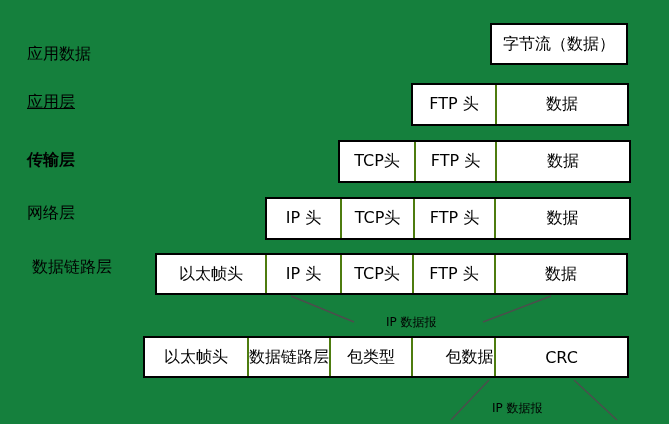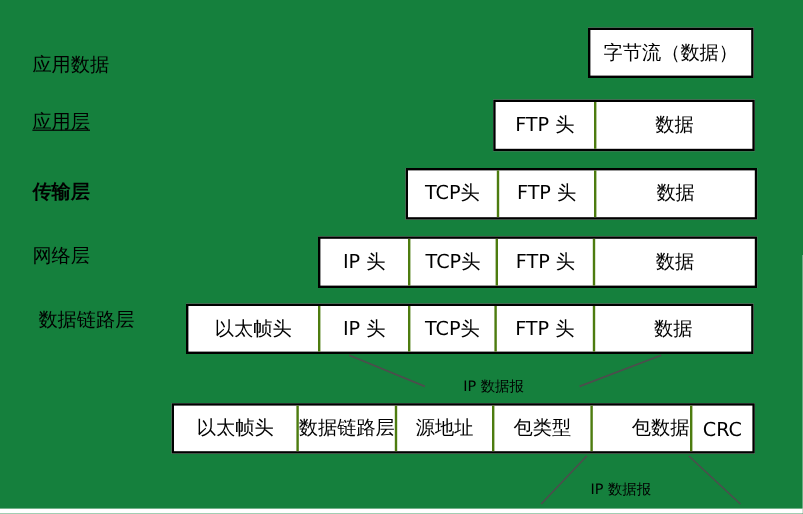--- a/index.html
+++ b/index.html
@@ -94,21 +94,20 @@
     <div class="cell" style="flex:0 0 108px;">以太帧头</div>
     <div class="cell" style="flex:0 0 75px;">IP 头</div>
     <div class="cell" style="flex:0 0 72px;">TCP头</div>
     <div class="cell" style="flex:0 0 82px;">FTP 头</div>
     <div class="cell grow">数据</div>
   </div>
 
   <div class="pdu-row" style="left:143px; top:336px; width:486px; height:42px;">
     <div class="cell" style="flex:0 0 102px;">以太帧头</div>
     <div class="cell" style="flex:0 0 82px;">数据链路层</div>
-    <div class="cell" style="flex:0 0 81px;">源地址</div>
     <div class="cell" style="flex:0 0 82px;">包类型</div>
     <div class="cell" style="flex:0 0 83px;padding-left:32px;">包数据</div>
     <div class="cell grow">CRC</div>
   </div>
 
   <div class="annotation" style="left:386px; top:313px;">IP 数据报</div>
   <div class="annotation" style="left:492px; top:399px;">IP 数据报</div>
 
   <svg class="connector-svg" width="669" height="428" viewBox="0 0 669 428">
     <line x1="291" y1="296" x2="354" y2="322" stroke="#4d4d4d" stroke-width="1.4"></line>

